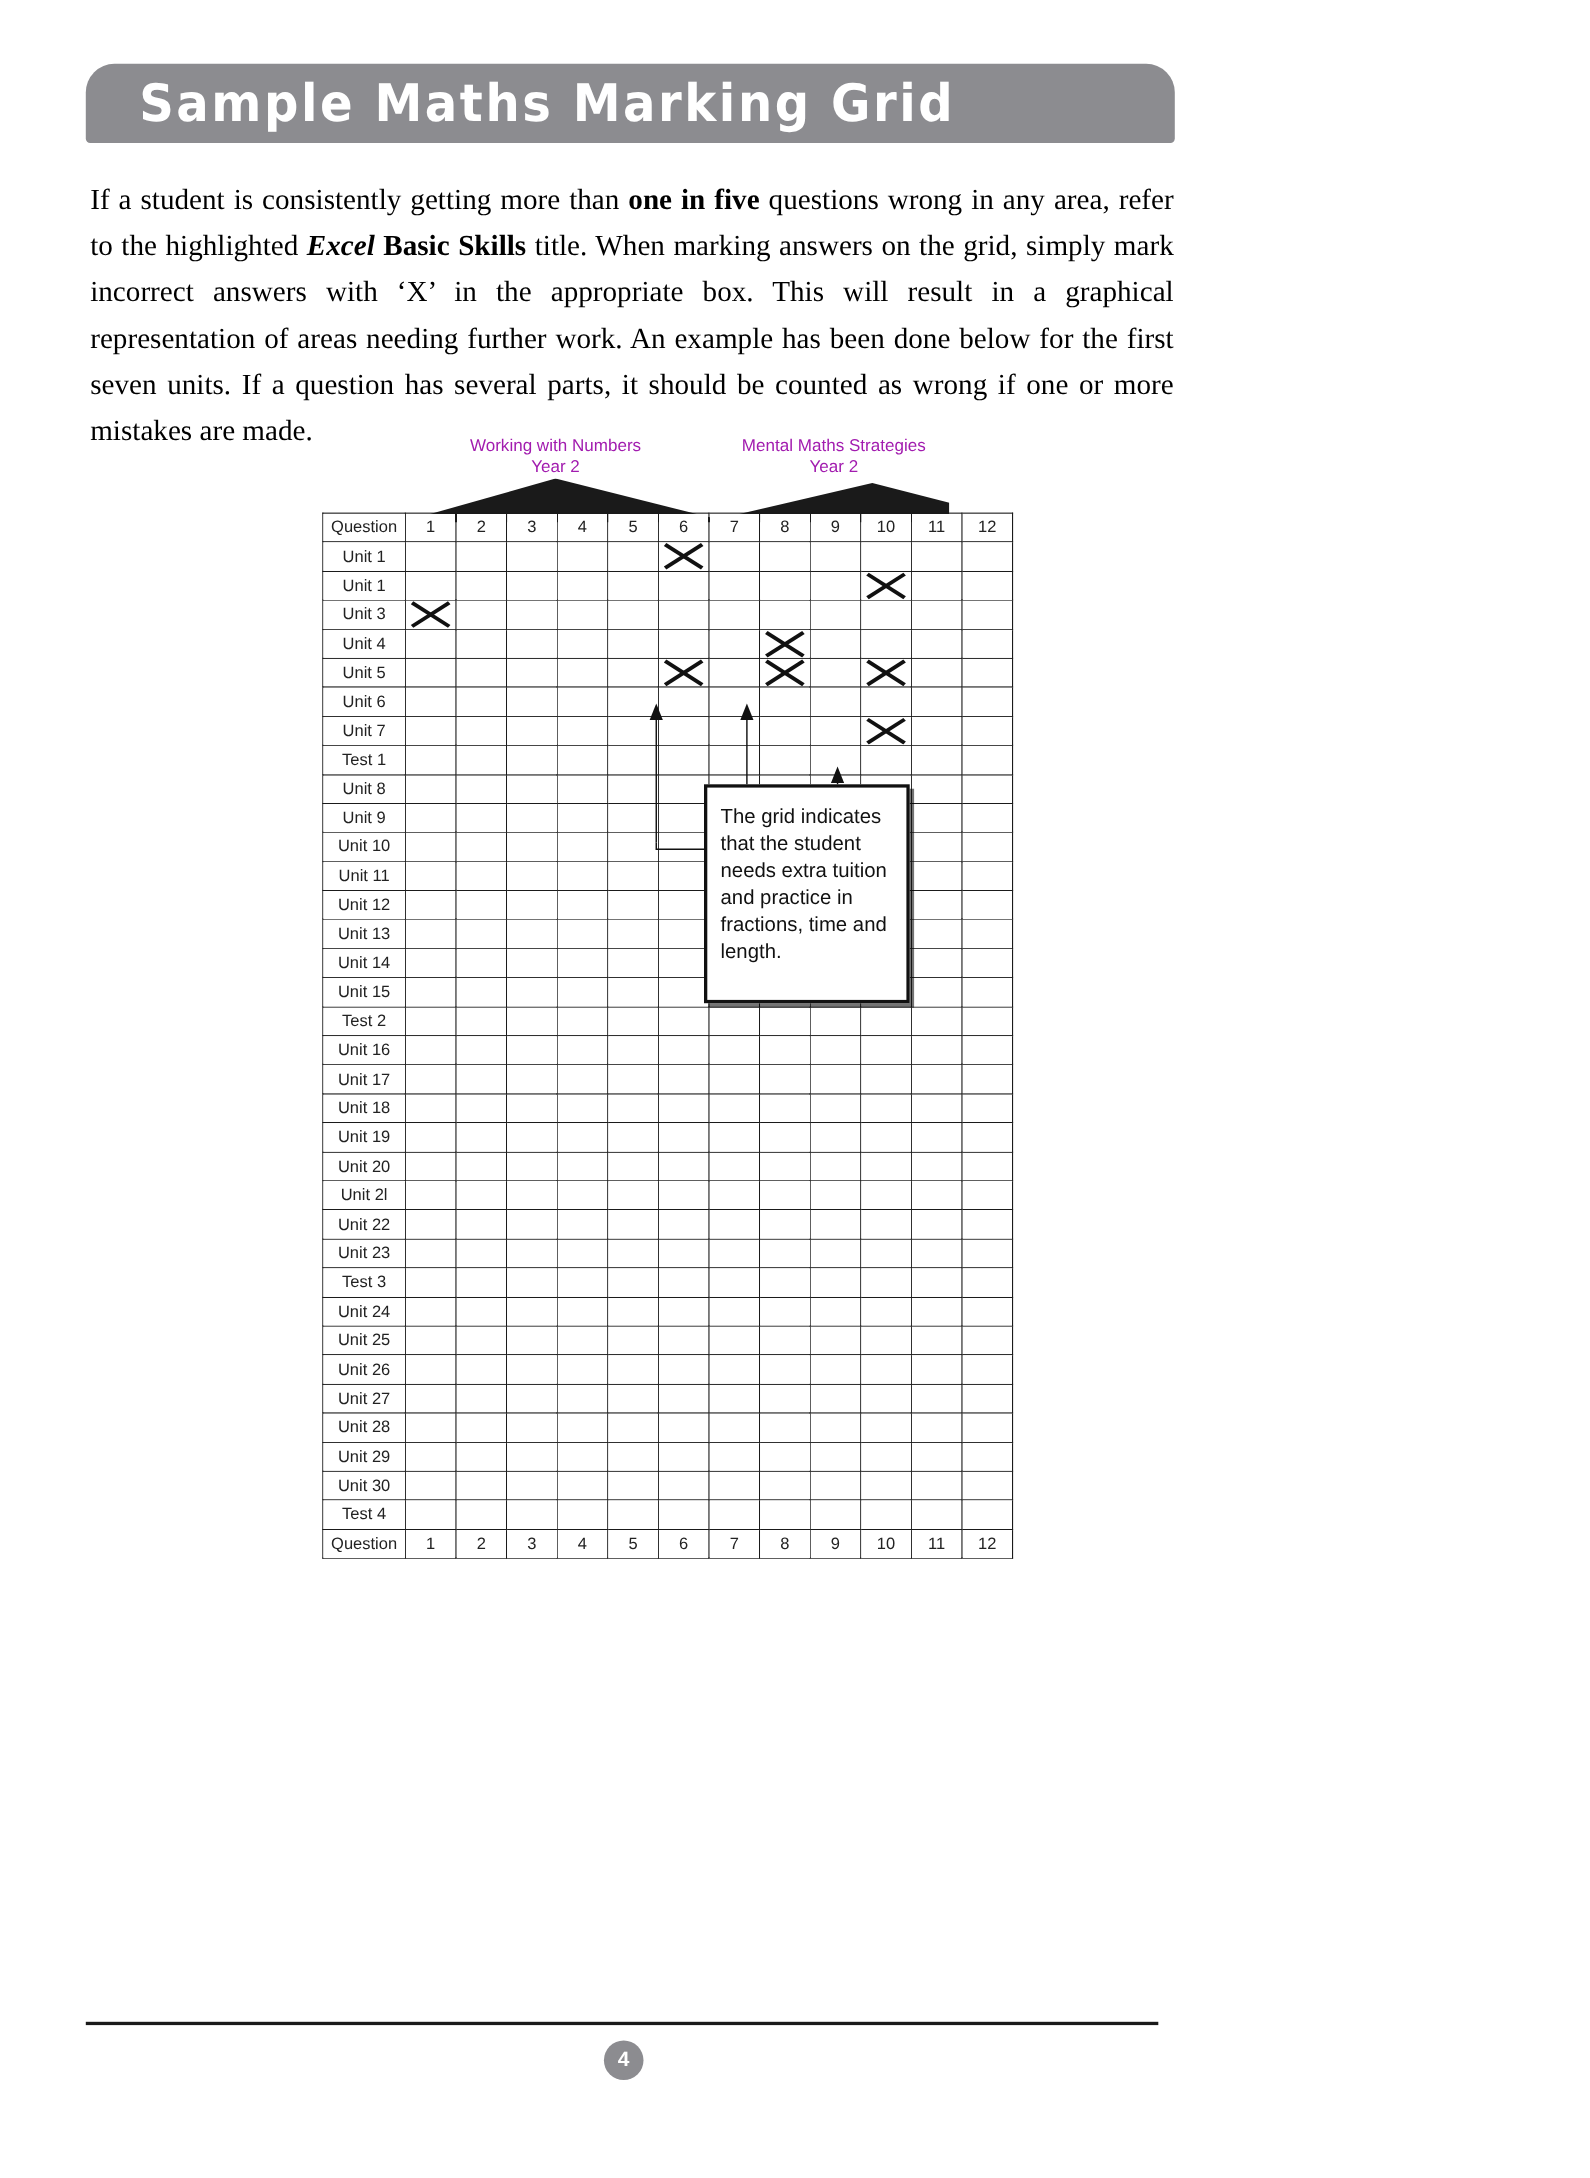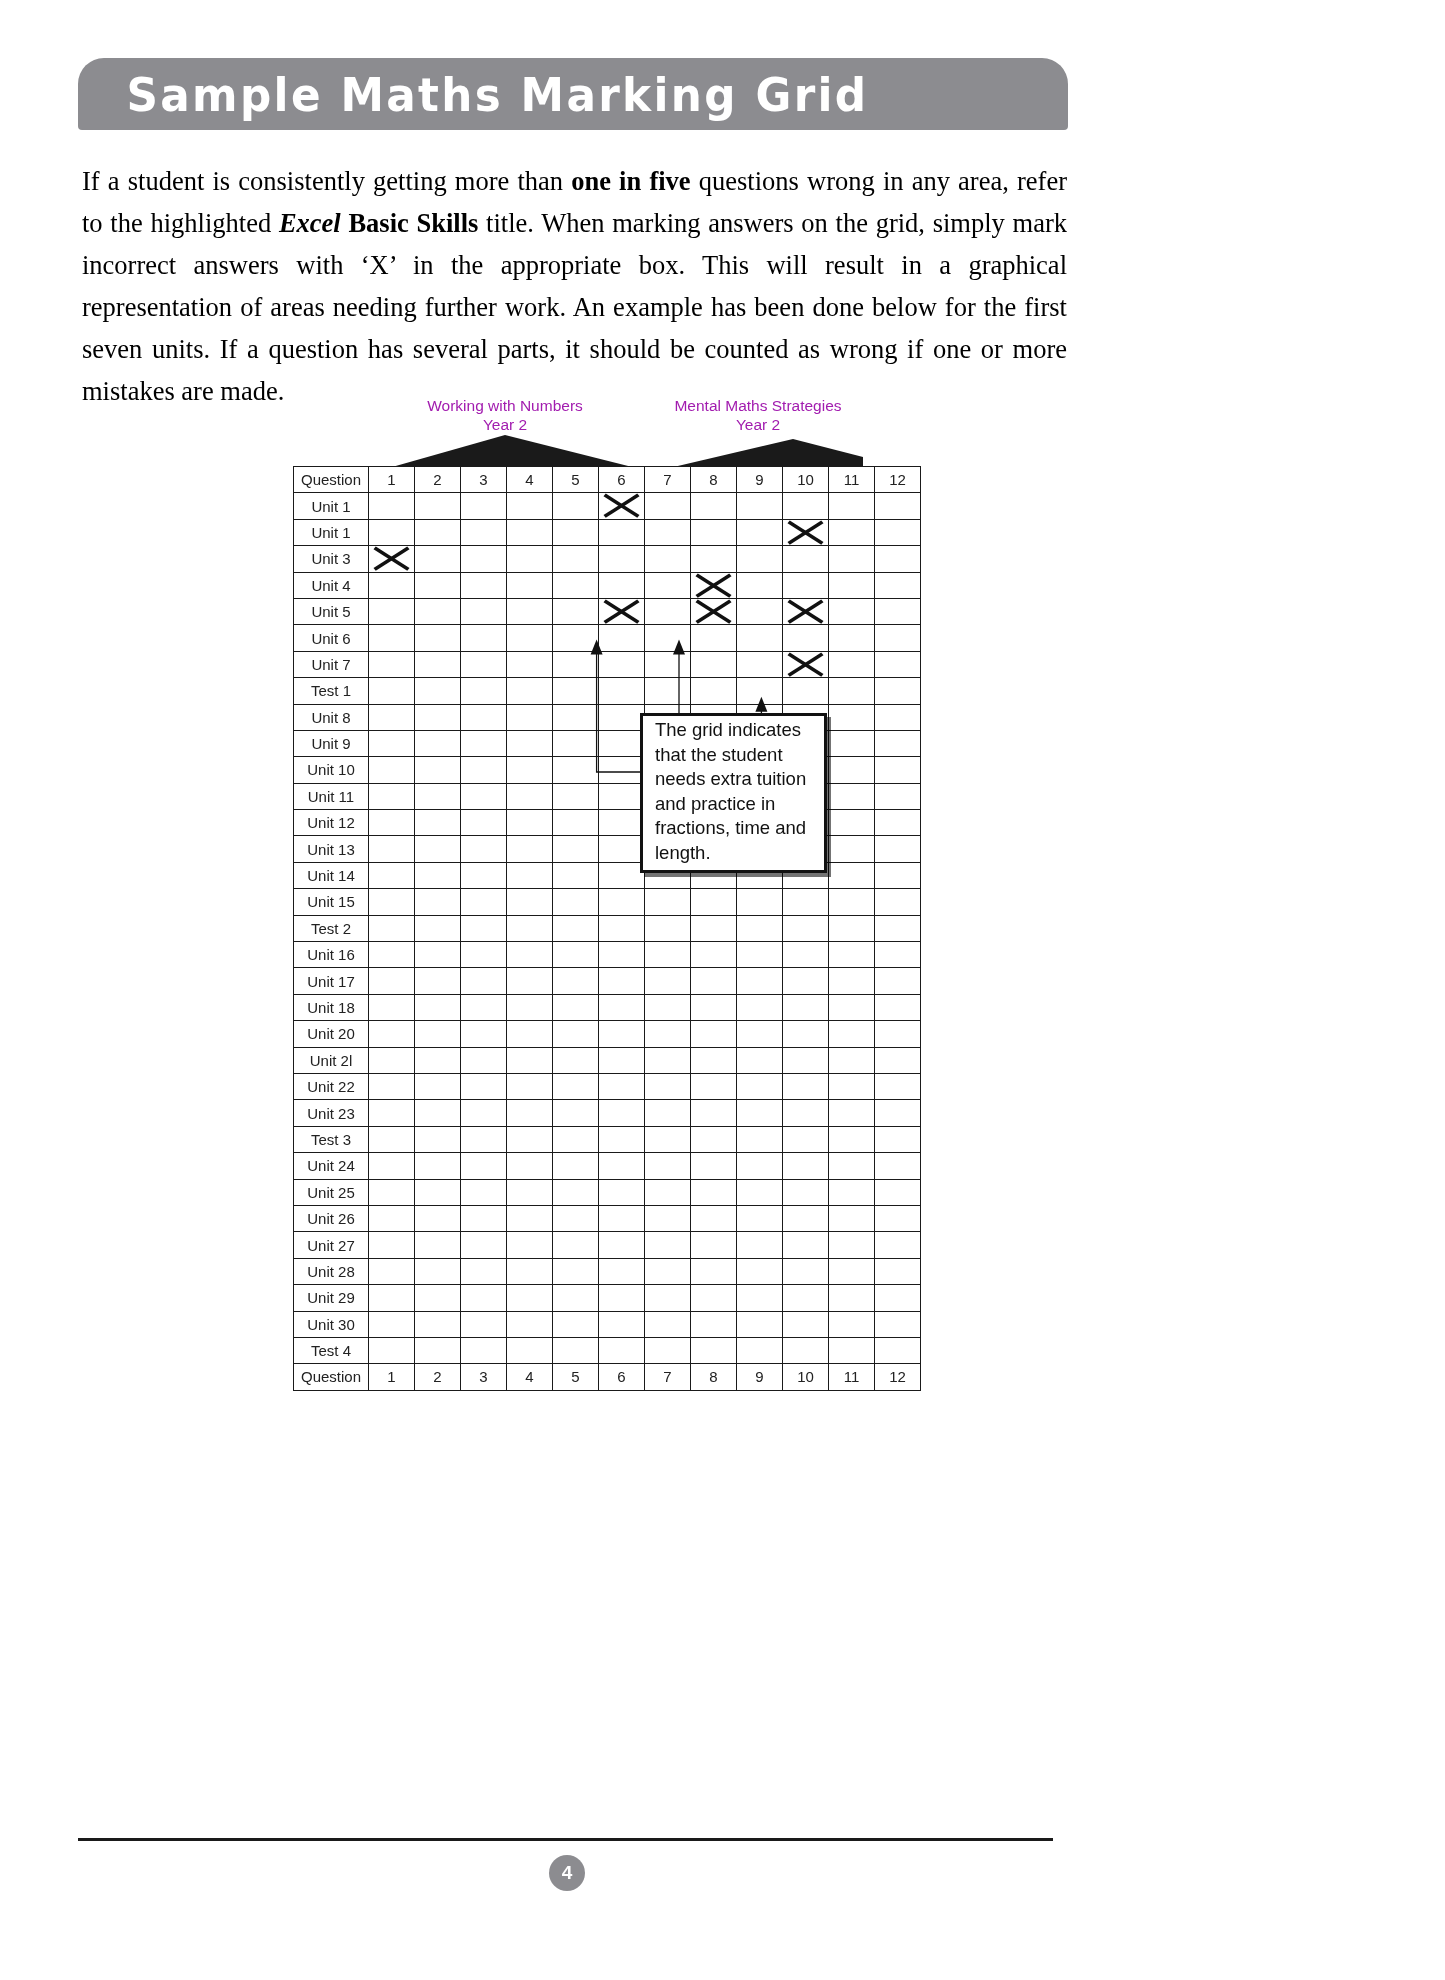--- a/index.html
+++ b/index.html
@@ -66,24 +66,24 @@
   td.thickright{border-right-width:3px;}
   
   .xmark{
     position:absolute;left:0;top:0;width:100%;height:100%;
     pointer-events:none;
   }
   
   #annot-svg{position:absolute;left:0;top:0;pointer-events:none;}
   
   #callout-box{
-    position:absolute;left:640px;top:713px;width:187px;height:160px;
+    position:absolute;left:640px;top:713px;width:187px;height:199px;
     border:3px solid #111;background:#ffffff;
     box-shadow:4px 4px 0 rgba(0,0,0,0.55);
-    padding:2px 12px 0 12px;box-sizing:border-box;
+    padding:14px 12px 0 12px;box-sizing:border-box;
   }
   #callout-text{
     font-family:"Liberation Sans", sans-serif;
     font-size:18.5px;line-height:24.5px;color:#111;
   }
   
   #footer-rule{
     position:absolute;left:78px;top:1838px;width:975px;height:3px;background:#1a1a1a;
   }
   #page-badge{
@@ -472,20 +472,35 @@
           <td class="qcell"></td>
           <td class="qcell thickright"></td>
           <td class="qcell"></td>
           <td class="qcell"></td>
           <td class="qcell"></td>
           <td class="qcell"></td>
           <td class="qcell"></td>
           <td class="qcell"></td>
         </tr>
         <tr>
+          <td class="rowlabel thickright">Unit 19</td>
+          <td class="qcell"></td>
+          <td class="qcell"></td>
+          <td class="qcell"></td>
+          <td class="qcell"></td>
+          <td class="qcell"></td>
+          <td class="qcell thickright"></td>
+          <td class="qcell"></td>
+          <td class="qcell"></td>
+          <td class="qcell"></td>
+          <td class="qcell"></td>
+          <td class="qcell"></td>
+          <td class="qcell"></td>
+        </tr>
+        <tr>
           <td class="rowlabel thickright">Unit 20</td>
           <td class="qcell"></td>
           <td class="qcell"></td>
           <td class="qcell"></td>
           <td class="qcell"></td>
           <td class="qcell"></td>
           <td class="qcell thickright"></td>
           <td class="qcell"></td>
           <td class="qcell"></td>
           <td class="qcell"></td>

